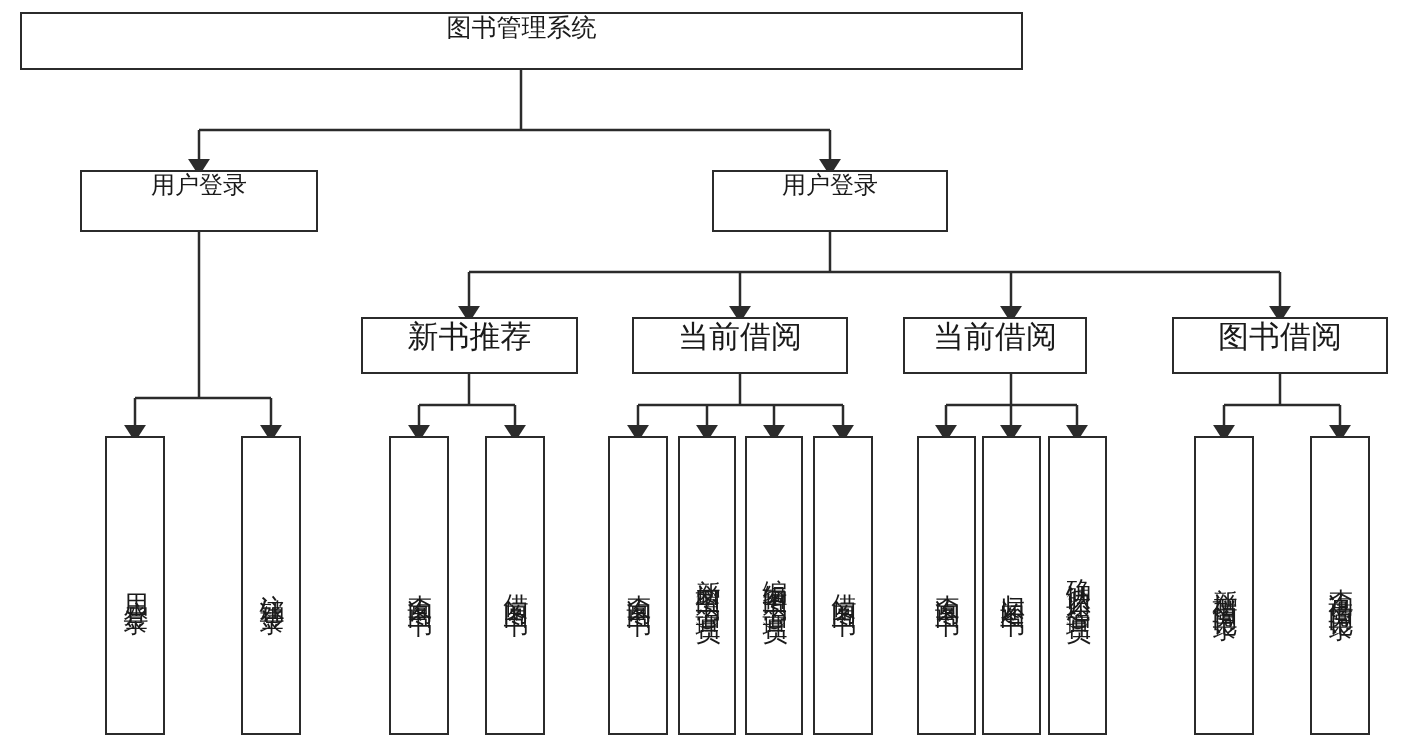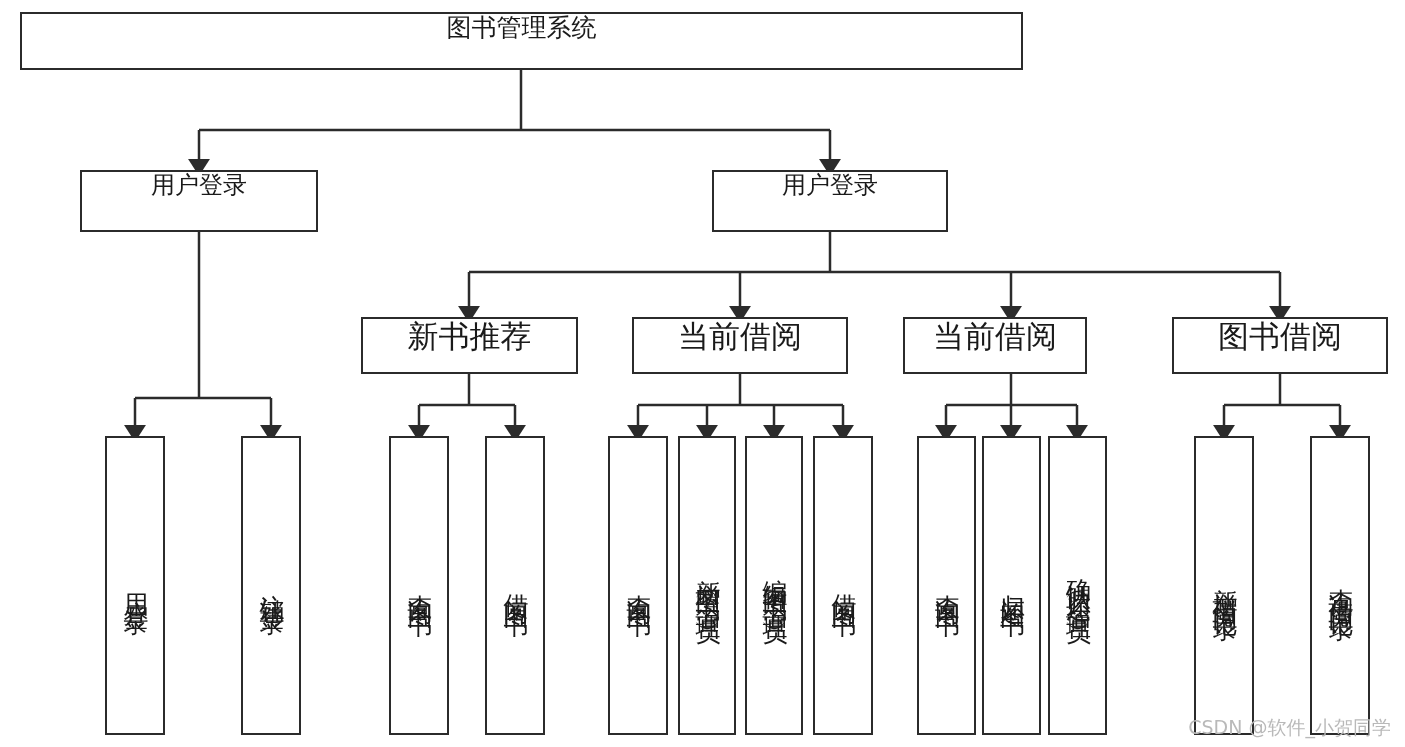--- a/index.html
+++ b/index.html
@@ -180,15 +180,14 @@
   <div class="node leaf" style="left: 1048px; top: 436px; width: 59px; height: 299px;">
     <span class="vtext">确认归还（管理员）</span>
   </div>
   <div class="node leaf" style="left: 1194px; top: 436px; width: 60px; height: 299px;">
     <span class="vtext">新增借阅记录</span>
   </div>
   <div class="node leaf" style="left: 1310px; top: 436px; width: 60px; height: 299px;">
     <span class="vtext">查询借阅记录</span>
   </div>
 
-  <div class="watermark">CSDN @软件_小贺同学</div>
 
 </div>
 
 </body></html>

